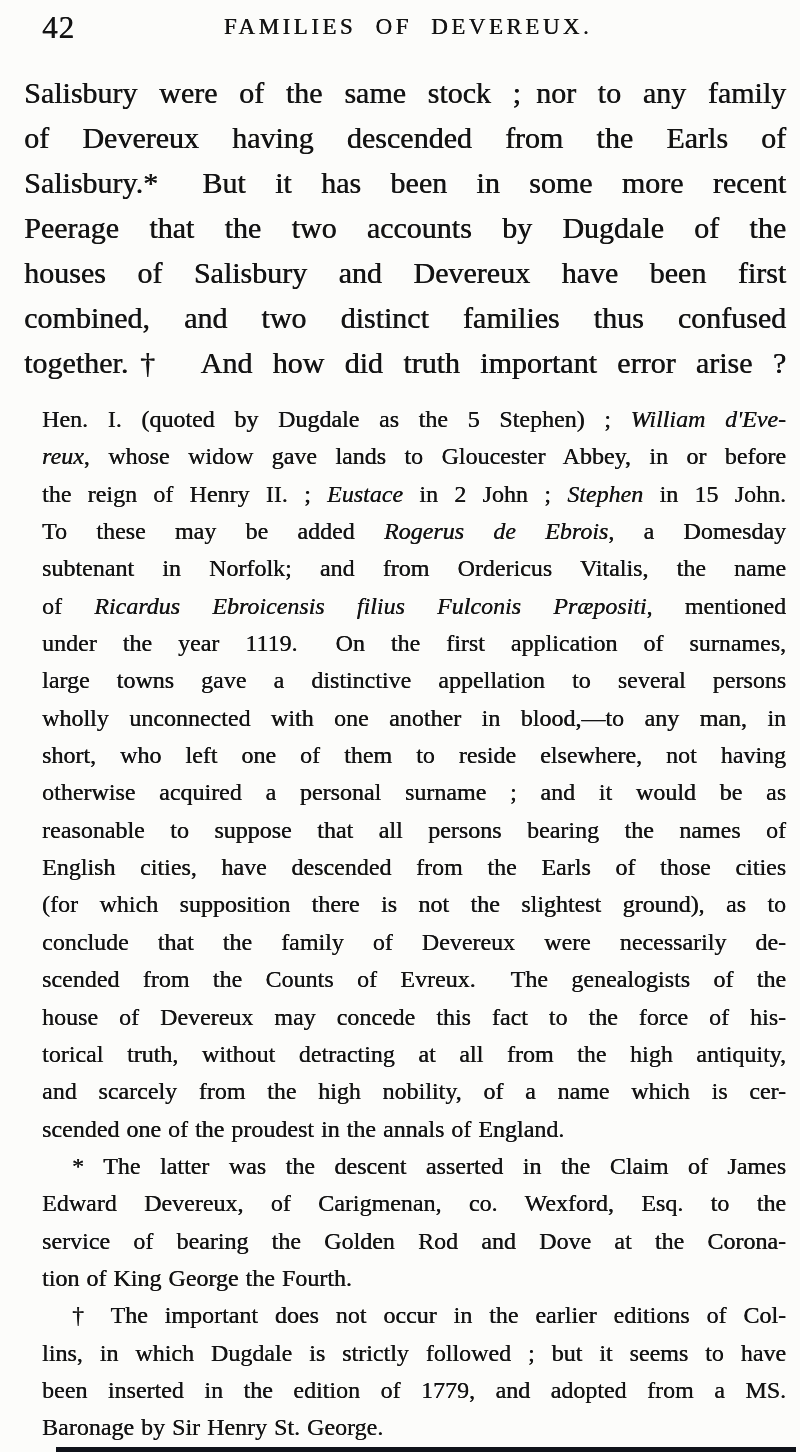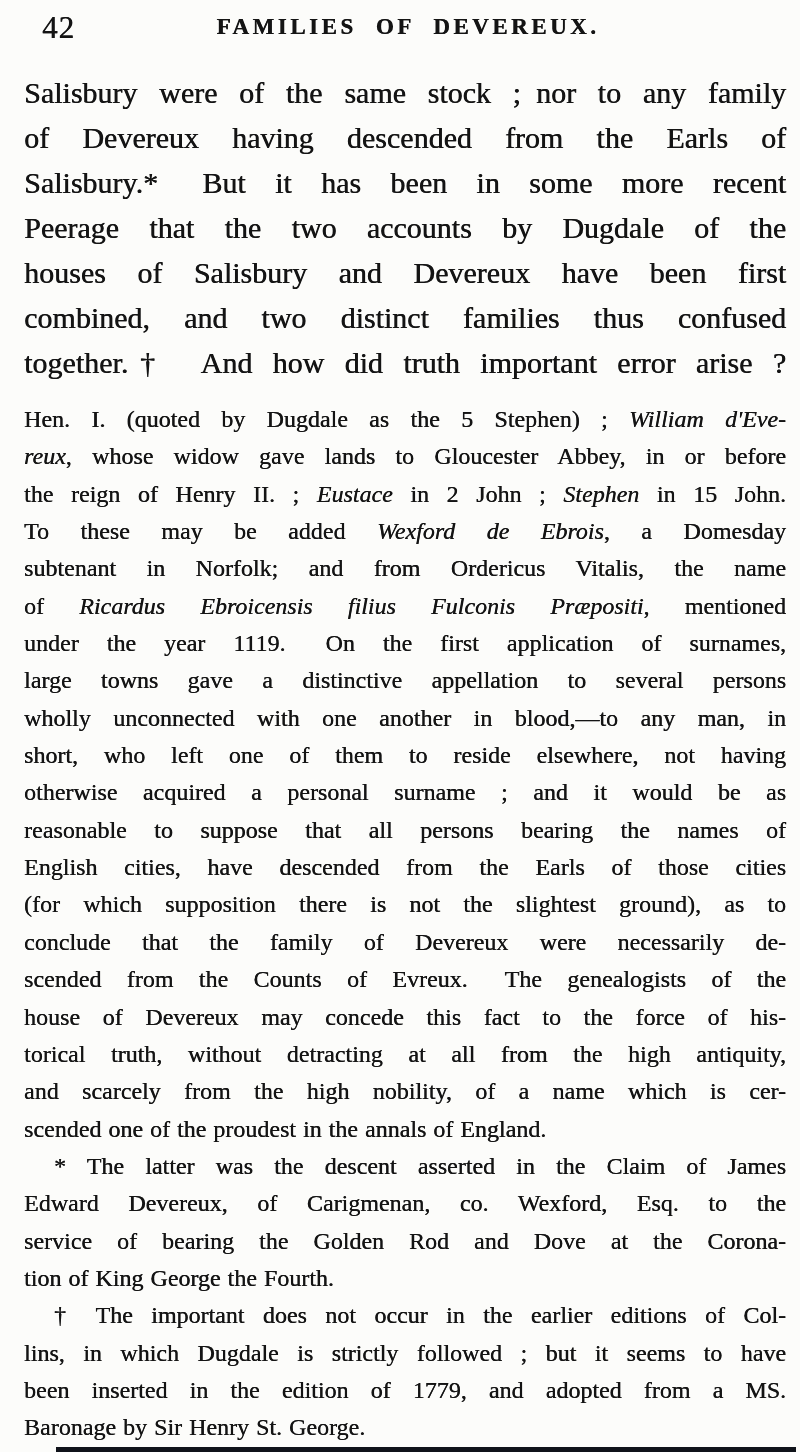--- a/index.html
+++ b/index.html
@@ -14,41 +14,42 @@
     font-family: "Liberation Serif", "DejaVu Serif", serif;
   }
   .header-row { position: absolute; top: 8px; left: 28px; right: 24px; height: 40px; margin-left: 12px; }
   .page-number {
     position: absolute; left: 2px; top: 2px;
     font-size: 31px; letter-spacing: 1px;
     text-shadow: 0.5px 0 currentColor;
   }
   .running-title {
     text-align: center; padding-top: 6px;
-    font-size: 23px; font-weight: bold;
+    font-size: 23px; font-weight: normal;
     letter-spacing: 3.5px; word-spacing: 10px;
     text-shadow: 0.4px 0 currentColor;
   }
   .body-block {
     position: absolute; left: 24px; width: 762px; top: 70px;
     font-size: 30px; line-height: 45px;
   }
   .bline {
     text-align: justify; text-align-last: justify;
     text-shadow: 0.5px 0 currentColor;
     word-spacing: 1px;
   }
   .fn-block {
     position: absolute; left: 24px; width: 762px; top: 401px;
     font-size: 24px; line-height: 37.35px;
   }
   .fline {
     text-align: justify; text-align-last: justify;
     text-shadow: 0.35px 0 currentColor;
     word-spacing: 1px;
+    margin-left: 18px;
   }
   .nj { text-align-last: left; }
   .ind { text-indent: 30px; }
   .bottom-bar {
     position: absolute; bottom: 0; left: 56px; width: 740px; height: 5px;
     background: #10131a;
   }
 </style>
 </head>
 <body>
@@ -67,21 +68,21 @@
       <div class="bline">Peerage that the two accounts by Dugdale of the</div>
       <div class="bline">houses of Salisbury and Devereux have been first</div>
       <div class="bline">combined, and two distinct families thus confused</div>
       <div class="bline">together.†  And how did truth important error arise ?</div>
     </div>
 
   <div class="fn-block">
       <div class="fline"><span>Hen. I. (quoted by Dugdale as the 5 Stephen) ; </span><i>William d'Eve-</i></div>
       <div class="fline"><i>reux</i><span>, whose widow gave lands to Gloucester Abbey, in or before</span></div>
       <div class="fline"><span>the reign of Henry II. ; </span><i>Eustace</i><span> in 2 John ; </span><i>Stephen</i><span> in 15 John.</span></div>
-      <div class="fline"><span>To these may be added </span><i>Wexford de Ebrois</i><span>, a Domesday</span></div>
+      <div class="fline"><span>To these may be added </span><i>Rogerus de Ebrois</i><span>, a Domesday</span></div>
       <div class="fline"><span>subtenant in Norfolk; and from Ordericus Vitalis, the name</span></div>
       <div class="fline"><span>of </span><i>Ricardus Ebroicensis filius Fulconis Præpositi</i><span>, mentioned</span></div>
       <div class="fline"><span>under the year 1119.  On the first application of surnames,</span></div>
       <div class="fline"><span>large towns gave a distinctive appellation to several persons</span></div>
       <div class="fline"><span>wholly unconnected with one another in blood,—to any man, in</span></div>
       <div class="fline"><span>short, who left one of them to reside elsewhere, not having</span></div>
       <div class="fline"><span>otherwise acquired a personal surname ; and it would be as</span></div>
       <div class="fline"><span>reasonable to suppose that all persons bearing the names of</span></div>
       <div class="fline"><span>English cities, have descended from the Earls of those cities</span></div>
       <div class="fline"><span>(for which supposition there is not the slightest ground), as to</span></div>

